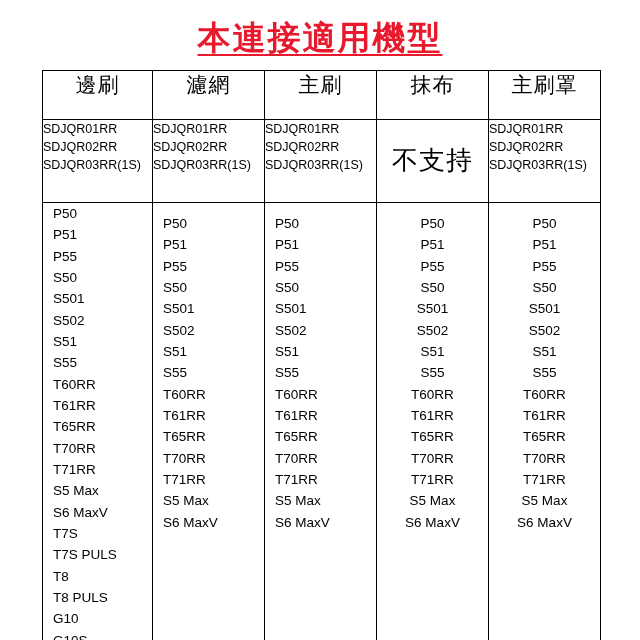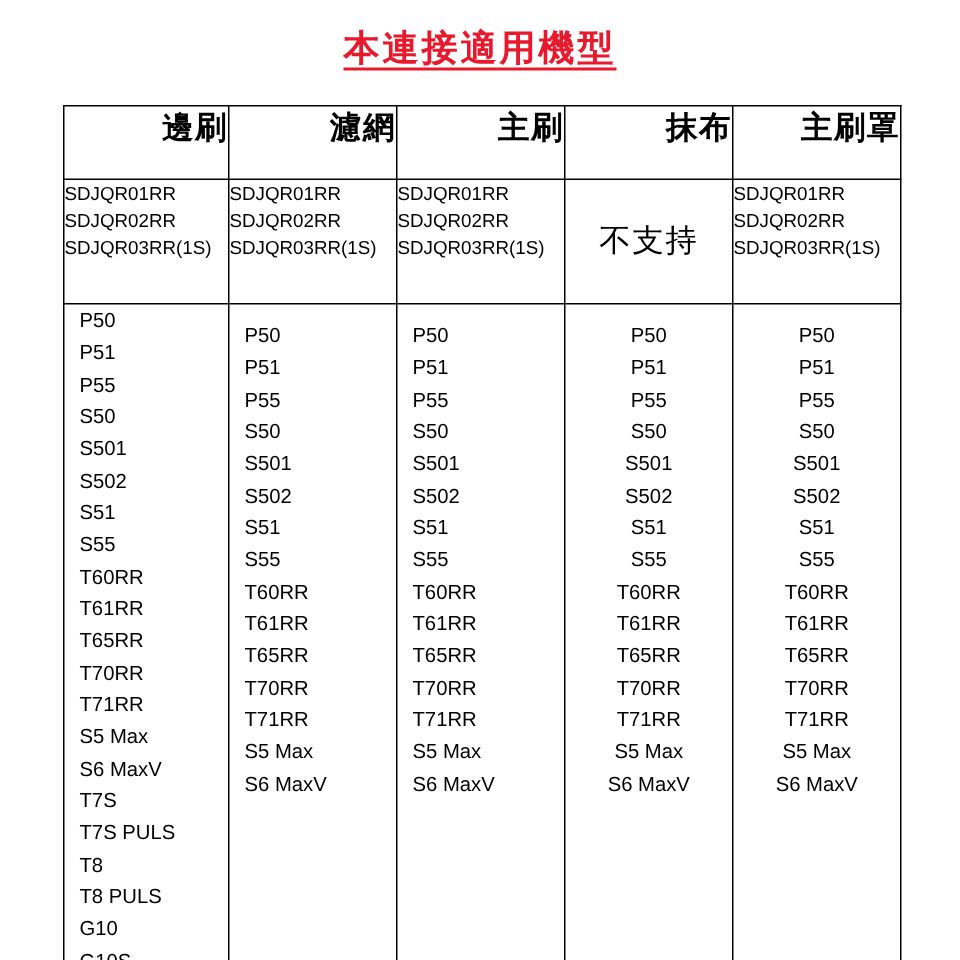--- a/index.html
+++ b/index.html
@@ -16,21 +16,21 @@
   }
   .page {
     position: relative;
     width: 640px;
     height: 640px;
     box-sizing: border-box;
   }
   .title {
     text-align: center;
     color: #e8192c;
-    font-size: 24px;
+    font-size: 33px;
     font-weight: bold;
     letter-spacing: 2px;
     padding-top: 16px;
     padding-bottom: 6px;
     text-decoration: underline;
     text-underline-offset: 5px;
     text-decoration-thickness: 2px;
   }
   .table-wrap {
     position: absolute;
@@ -50,38 +50,38 @@
   }
   
   col.c0 { width: 110px; }
   col.c1 { width: 112px; }
   col.c2 { width: 112px; }
   col.c3 { width: 112px; }
   col.c4 { width: 112px; }
 
   .hdr-cell {
     height: 48px;
-    text-align: right;
+    text-align: center;
     vertical-align: middle;
     font-size: 21px;
-    font-weight: bold;
+    font-weight: normal;
     letter-spacing: 1px;
   }
   .sku-cell {
     height: 82px;
     padding: 14px 0 0 8px;
     font-size: 12.5px;
     line-height: 1.45;
     white-space: nowrap;
   }
   .sku-cell.nosupport {
     text-align: center;
     vertical-align: middle;
     padding: 0;
-    font-size: 21px;
+    font-size: 26px;
     letter-spacing: 1px;
   }
   .models-cell {
     height: 382px;
     padding: 8px 0 0 0;
     font-size: 13.5px;
     line-height: 1.58;
   }
   .models-cell .list {
     padding-left: 10px;

